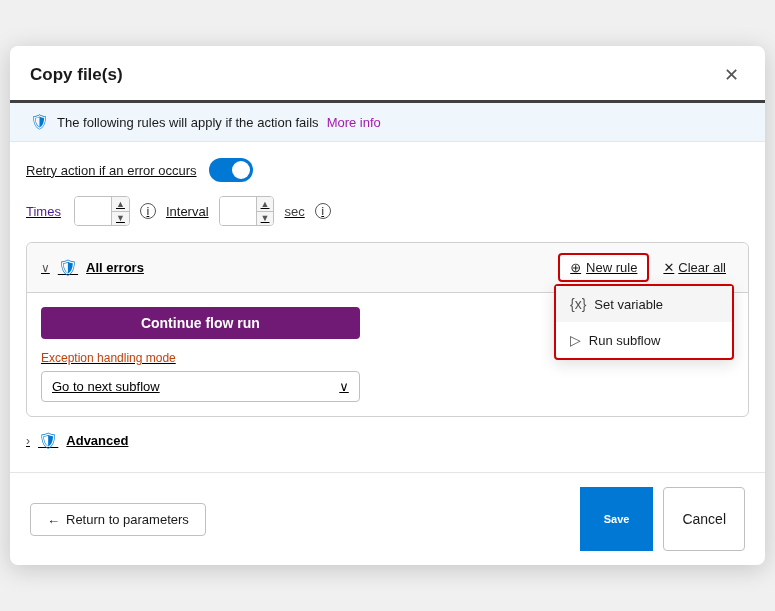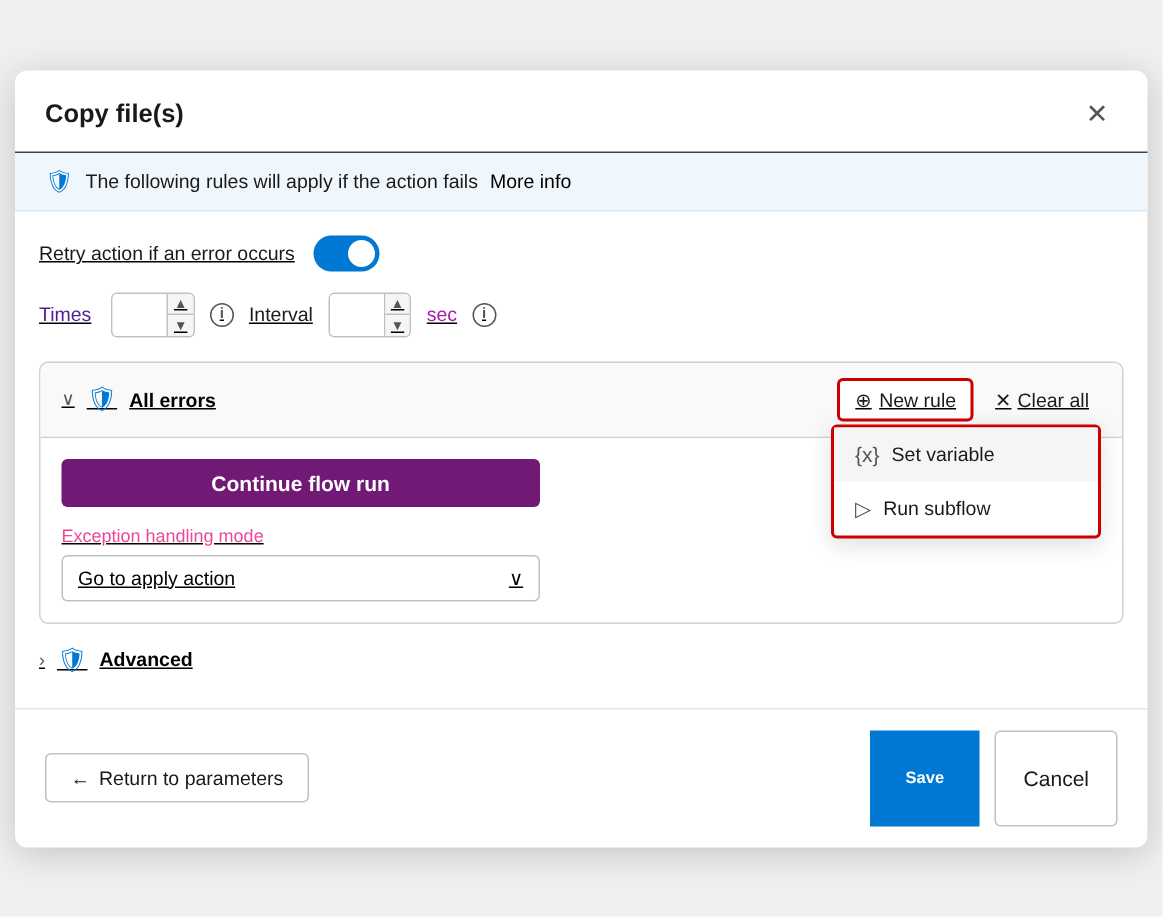--- a/index.html
+++ b/index.html
@@ -18,21 +18,21 @@
       border-radius: 8px;
       box-shadow: 0 4px 24px rgba(0,0,0,0.18);
       overflow: visible;
       position: relative;
     }
     .dialog-header {
       display: flex;
       align-items: center;
       justify-content: space-between;
       padding: 16px 20px 12px 20px;
-      border-bottom: 1px solid #404040;
+      border-bottom: 3px solid #404040;
       gap: 24px;
     }
     .dialog-title {
       font-size: 17px;
       font-weight: 600;
       color: #1a1a1a;
     }
     .close-btn {
       background: none;
       border: none;
@@ -46,21 +46,21 @@
       background: #eff6fc;
       border-bottom: 1px solid #dce9f5;
       padding: 10px 20px;
       display: flex;
       align-items: center;
       gap: 8px;
       font-size: 13px;
       color: #1a1a1a;
     }
     .info-bar .shield-icon { color: #0078d4; font-size: 15px; }
-    .info-bar a { color: #000000; text-decoration: none; }
+    .info-bar a { color: #a21caf; text-decoration: none; }
     .dialog-body {
       padding: 16px 16px;
       text-decoration: underline;
     }
     .retry-row {
       display: flex;
       align-items: center;
       gap: 12px;
       margin-bottom: 14px;
     }
@@ -84,21 +84,21 @@
       border-radius: 50%;
     }
     .times-row {
       display: flex;
       align-items: center;
       gap: 10px;
       margin-bottom: 16px;
     }
     .times-label { font-size: 13px; color: #4c1d95; min-width: 38px; }
     .interval-label { font-size: 13px; color: #1a1a1a; }
-    .sec-label { font-size: 13px; color: #a21caf; }
+    .sec-label { font-size: 13px; color: #404040; }
     .number-input {
       display: flex;
       align-items: center;
       border: 1px solid #c0c0c0;
       border-radius: 4px;
       overflow: hidden;
       height: 30px;
       background: #fff;
     }
     .number-input input {
@@ -201,21 +201,21 @@
       color: #fff;
       border: none;
       border-radius: 4px;
       padding: 8px 0;
       font-size: 14px;
       font-weight: 600;
       cursor: pointer;
       width: 46%;
       text-align: center;
     }
-    .exception-label { font-size: 12px; color: #ec4899; margin: 12px 0 6px; }
+    .exception-label { font-size: 12px; color: #c2410c; margin: 12px 0 6px; }
     .dropdown-wrapper {
       position: relative;
       width: 46%;
     }
     .dropdown-select {
       display: flex;
       align-items: center;
       justify-content: space-between;
       border: 1px solid #c0c0c0;
       border-radius: 4px;
@@ -372,21 +372,21 @@
               <span>Run subflow</span>
             </div>
           </div>
         </div>
       </div>
       <div class="errors-body">
         <button class="flow-run-btn">Continue flow run</button>
         <div class="exception-label">Exception handling mode</div>
         <div class="dropdown-wrapper">
           <div class="dropdown-select">
-            <span>Go to apply action</span>
+            <span>Go to next subflow</span>
             <span>∨</span>
           </div>
         </div>
       </div>
     </div>
 
     <div class="advanced-section">
       <span class="chevron-right">›</span>
       <span class="shield-outline">🛡</span>
       <span class="advanced-label">Advanced</span>

